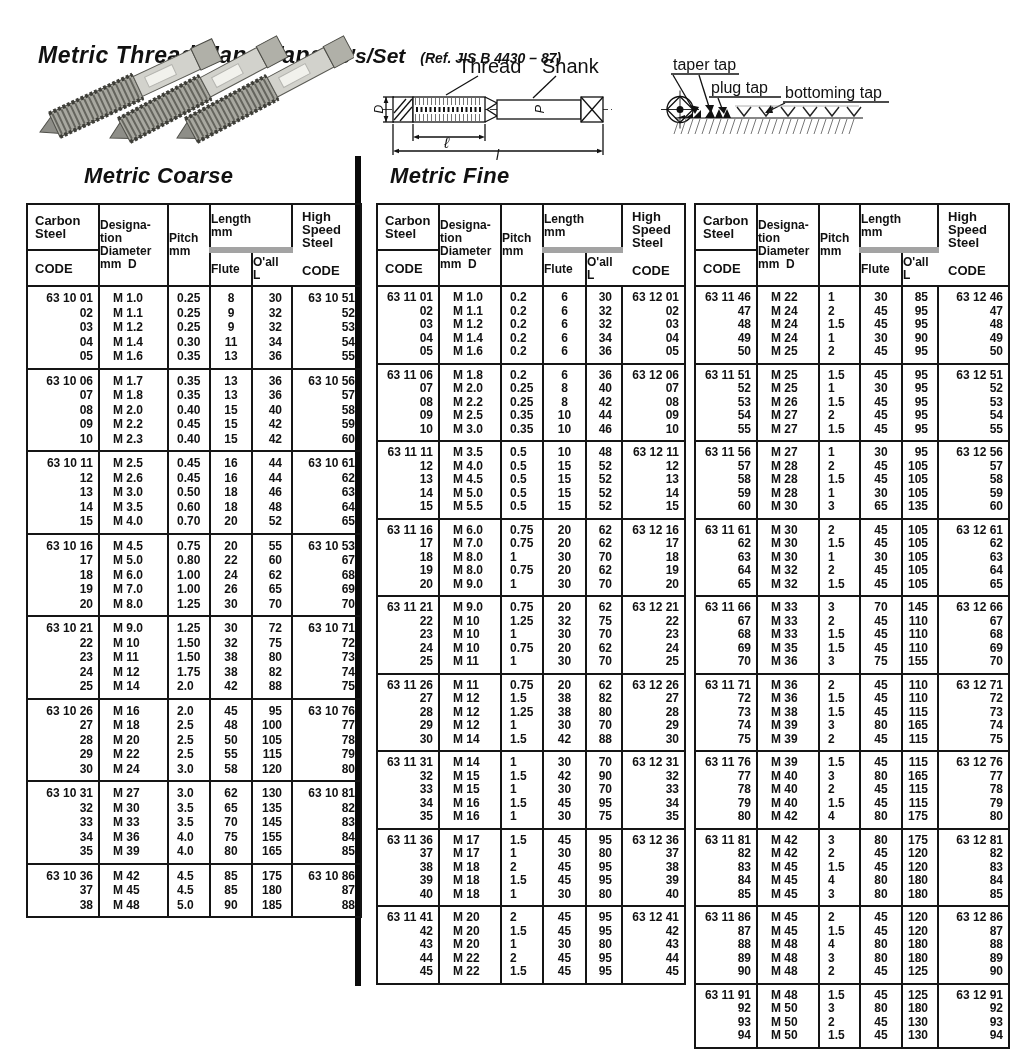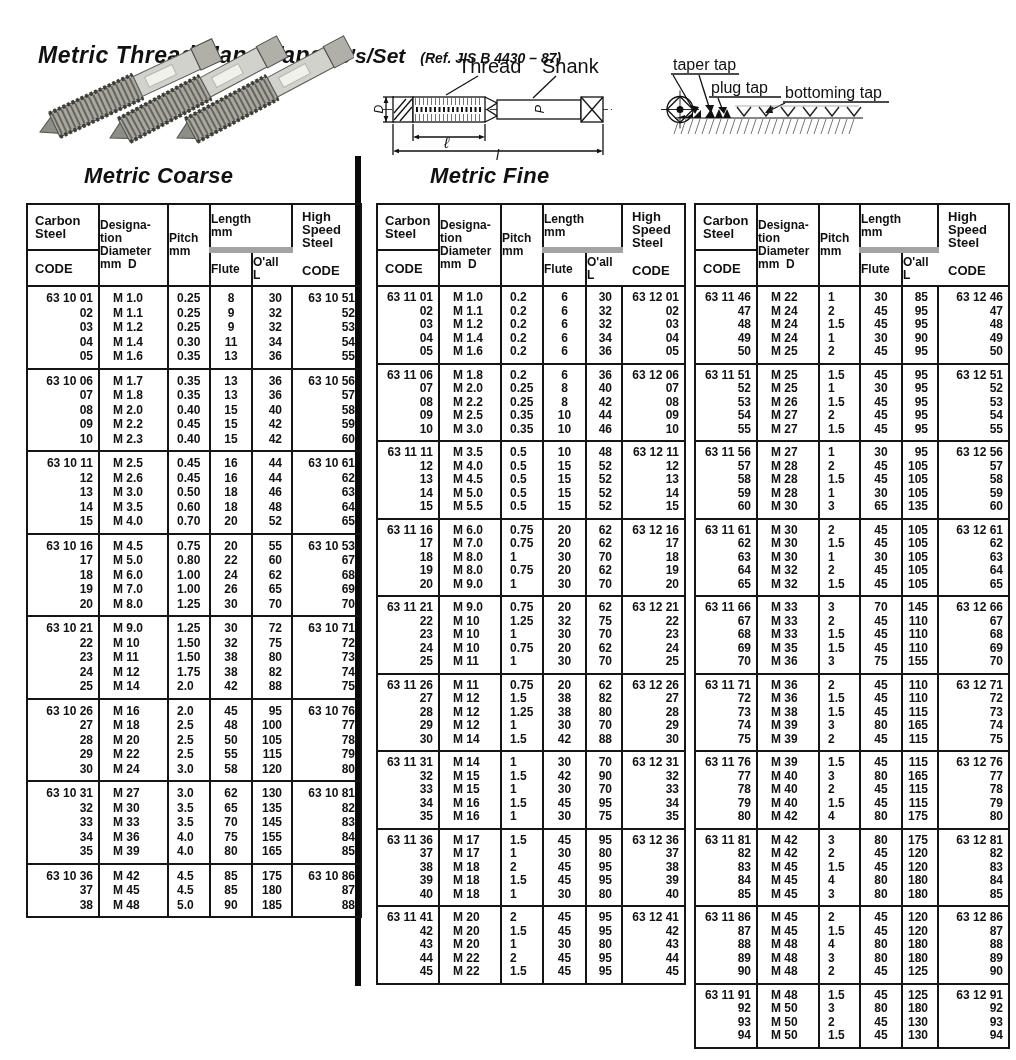--- a/index.html
+++ b/index.html
@@ -9,21 +9,21 @@
   }
   
   .titlebar{position:absolute;left:38px;top:8px;display:flex;align-items:baseline;gap:15px;white-space:nowrap;}
   .t-main{font:italic bold 23px/1.1 "Liberation Sans",sans-serif;letter-spacing:.5px;}
   .t-set{font:italic bold 21px/1.1 "Liberation Sans",sans-serif;margin-top:36px;}
   .t-mat{font:italic bold 17px/1.1 "Liberation Sans",sans-serif;}
   .t-ref{font:italic bold 14px/1.1 "Liberation Sans",sans-serif;}
   
   .sec-title{position:absolute;font:italic bold 22px/1 "Liberation Sans",sans-serif;letter-spacing:.3px;}
   .sec-coarse{left:56px;top:165px;margin-left:28px;}
-  .sec-fine{left:390px;top:165px;margin-left:40px;}
+  .sec-fine{left:390px;top:165px;}
   
   .taps-photo{position:absolute;left:10px;top:35px;}
   .tap-diagram{position:absolute;left:370px;top:45px;}
   .tap-types{position:absolute;left:663px;top:50px;}
   svg text{font-family:"Liberation Sans",sans-serif;fill:#111;}
   
   .divider{position:absolute;left:355px;top:156px;width:6px;height:830px;background:#0a0a0a;}
   
   .cat{position:absolute;padding-left:8px;}
   .coarse{left:18px;top:203px;width:334px;}

